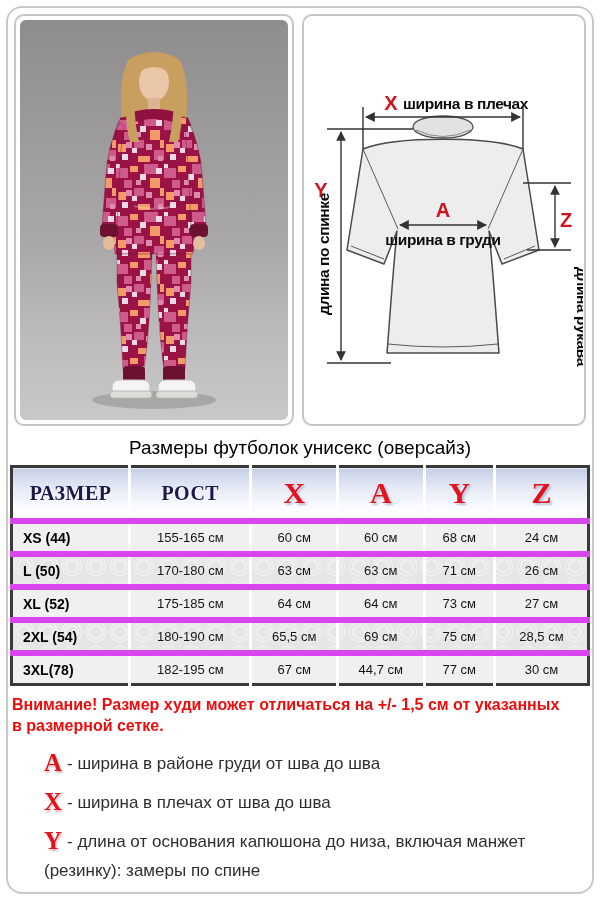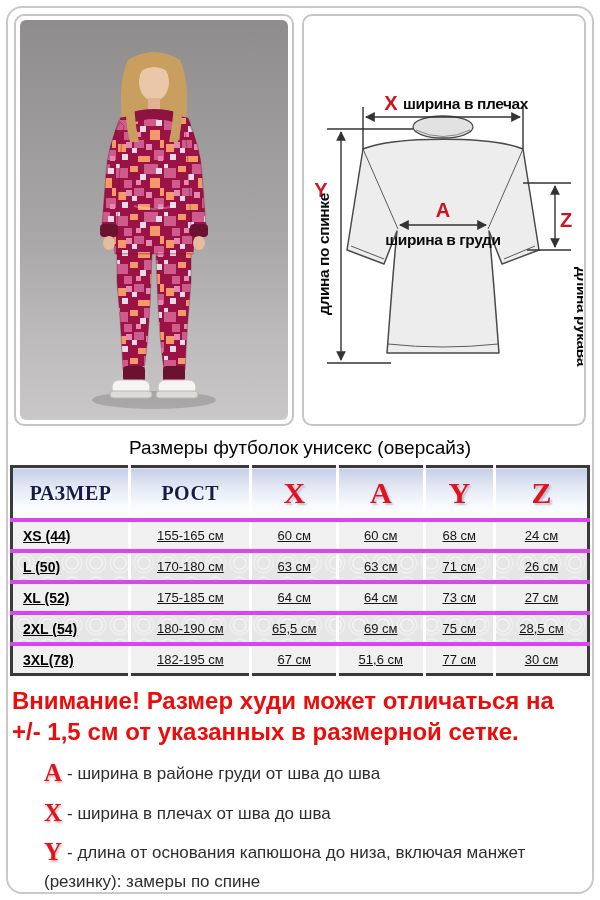--- a/index.html
+++ b/index.html
@@ -7,32 +7,32 @@
   .frame{position:absolute;inset:6px;border:2px solid #c9c9c9;border-radius:16px;background:#fff;box-sizing:border-box;overflow:hidden;}
   .top-row{display:flex;gap:8px;margin:6px;height:412px;}
   .card{border:2px solid #c5c5c5;border-radius:10px;background:#fff;box-sizing:border-box;}
   .photo-card{width:280px;padding:4px;}
   .photo-card svg{display:block;border-radius:6px;}
   .diagram-card{flex:1;padding:1px;display:flex;align-items:center;justify-content:center;}
   .title{margin:11px 0 6px;text-align:center;font-size:19px;font-weight:normal;color:#000;}
   table.size-table{border-collapse:collapse;border:3px solid #3a3a3a;width:580px;margin:0 auto;table-layout:fixed;}
   .size-table th{height:48px;background:linear-gradient(180deg,#c7cfe7 0%,#e4e9f5 38%,#f8fafe 75%,#ffffff 100%);border-bottom:3px solid #3a3a3a;text-align:center;vertical-align:middle;}
   .size-table th + th, .size-table td + td{border-left:3px solid #ffffff;}
-  .size-table td{height:25px;font-size:13px;text-align:center;vertical-align:middle;border-top:4px solid #d946ef;color:#151515;text-decoration:underline;}
+  .size-table td{height:25px;font-size:13px;text-align:center;vertical-align:middle;border-top:6px solid #d946ef;color:#151515;}
   .size-table td.size-cell{font-weight:bold;text-align:left;padding-left:10px;font-size:14px;color:#000;}
   .size-table tbody tr:nth-child(odd){background:#f0f0f0;}
   .size-table tbody tr:nth-child(even){
     background-color:#e6e6e6;
     background-image:
       radial-gradient(circle at 12px 12px, rgba(255,255,255,0) 5px, rgba(255,255,255,.65) 6px, rgba(255,255,255,0) 7.5px),
       radial-gradient(circle at 12px 12px, rgba(255,255,255,0) 8.5px, rgba(255,255,255,.45) 9.5px, rgba(255,255,255,0) 11px);
     background-size:24px 24px;}
   .hword{font-family:"Liberation Serif",serif;font-size:20px;font-weight:bold;color:#191a4a;text-shadow:1px 1px 0 #fff;letter-spacing:.5px;}
   .hletter{font-family:"Liberation Serif",serif;font-size:30px;font-weight:bold;color:#e3121c;text-shadow:2px 2px 2px #b7c0d8;line-height:1;}
-  .warning{margin:9px 2px 0 4px;max-width:556px;font-size:24px;font-weight:bold;color:#ed0c0c;line-height:1.3;}
+  .warning{margin:9px 2px 0 4px;max-width:556px;font-size:16px;font-weight:bold;color:#ed0c0c;line-height:1.3;}
   .legend{margin:8px 10px 0 36px;}
   .legend-item{font-size:17px;color:#2e2e2e;line-height:1.45;margin-bottom:3px;}
   .legend-letter{font-family:"Liberation Serif",serif;font-size:25px;font-weight:bold;color:#e3121c;text-shadow:1px 2px 2px #d8b4b4;margin-right:5px;vertical-align:-2px;}
   .dg-black{font-weight:bold;font-size:15.5px;fill:#0b0b0b;letter-spacing:-0.4px;}
   .dg-red{font-weight:bold;font-size:20px;fill:#cf1420;}
   .dim{stroke:#333;stroke-width:1.4;fill:none;}
   .seam{stroke:#5a5a5a;stroke-width:1;fill:none;}
 </style>
 </head>
 <body>
@@ -197,21 +197,21 @@
         <td>180-190 см</td>
         <td>65,5 см</td>
         <td>69 см</td>
         <td>75 см</td>
         <td>28,5 см</td>
       </tr>
       <tr>
         <td class="size-cell">3XL(78)</td>
         <td>182-195 см</td>
         <td>67 см</td>
-        <td>51,6 см</td>
+        <td>44,7 см</td>
         <td>77 см</td>
         <td>30 см</td>
       </tr>
     </tbody>
   </table>
 
   <p class="warning">Внимание! Размер худи может отличаться на +/- 1,5 см от указанных в размерной сетке.</p>
 
   <div class="legend">
     <div class="legend-item">

